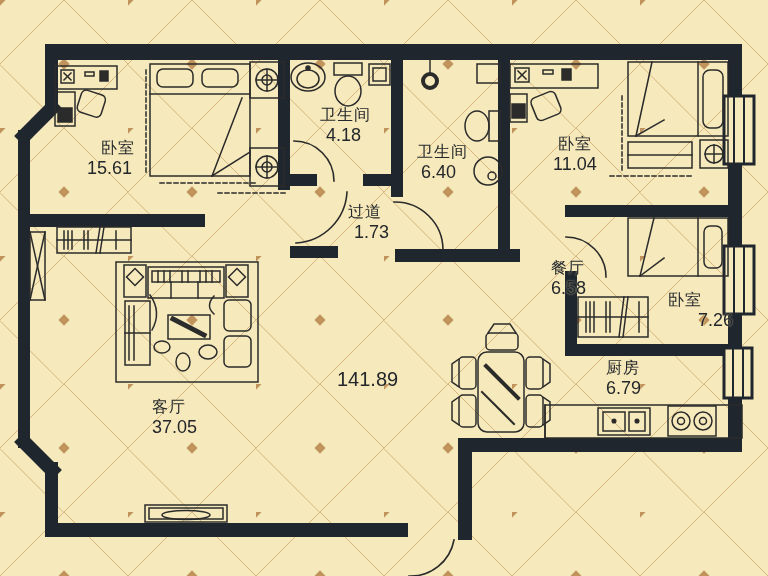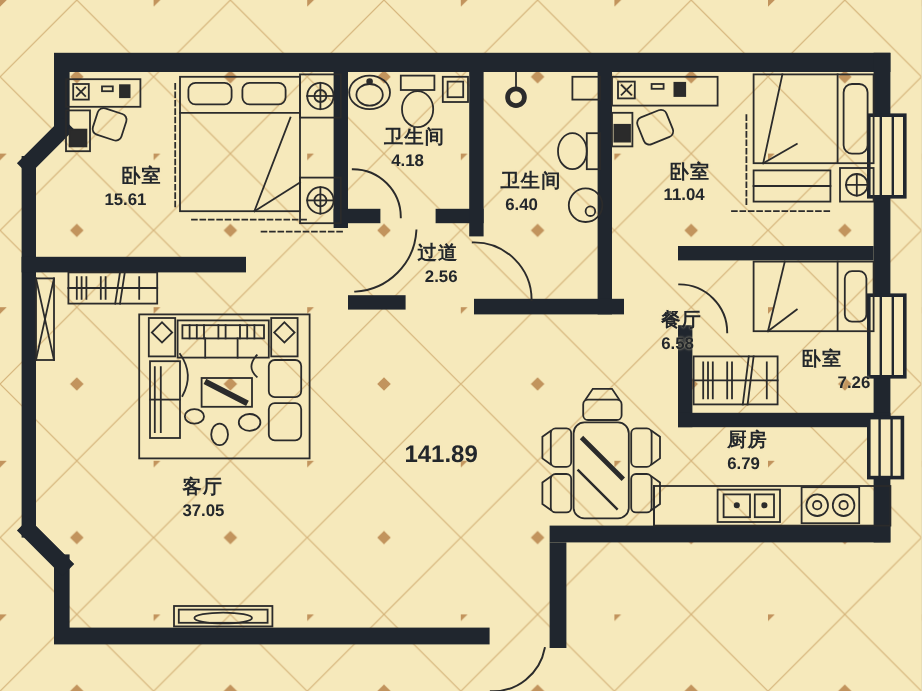--- a/index.html
+++ b/index.html
@@ -7,27 +7,27 @@
     position:relative;
     width:768px;height:576px;
     background:#f6e9bb;
     overflow:hidden;
     font-family:"Liberation Sans","DejaVu Sans",sans-serif;
   }
   .plan-svg{position:absolute;left:0;top:0;width:768px;height:576px;display:block;}
   .room-label{
     position:absolute;
     color:#23272b;
-    font-weight:bold;
+    font-weight:normal;
     line-height:1.18;
     white-space:nowrap;
     text-shadow:0 0 2px rgba(246,233,187,.8);
   }
   .room-label .rname{display:block;font-size:16px;letter-spacing:1px;}
-  .room-label .rarea{display:block;font-size:14px;}
+  .room-label .rarea{display:block;font-size:18px;}
   .total-label .rname{font-size:20px;letter-spacing:1px;}
   .total-label .rarea{font-size:20px;}
 </style>
 </head>
 <body>
 
 <div class="canvas">
 
   <svg class="plan-svg" viewBox="0 0 768 576" stroke-linecap="square">
     <defs>
@@ -298,21 +298,21 @@
     <span class="rarea" style="padding-left:6px;">4.18</span>
   </div>
 
   <div class="room-label" style="left:417px;top:143px;">
     <span class="rname">卫生间</span>
     <span class="rarea" style="padding-left:4px;">6.40</span>
   </div>
 
   <div class="room-label" style="left:348px;top:203px;">
     <span class="rname">过道</span>
-    <span class="rarea" style="padding-left:6px;">2.56</span>
+    <span class="rarea" style="padding-left:6px;">1.73</span>
   </div>
 
   <div class="room-label" style="left:553px;top:135px;">
     <span class="rname" style="padding-left:5px;">卧室</span>
     <span class="rarea">11.04</span>
   </div>
 
   <div class="room-label" style="left:551px;top:259px;">
     <span class="rname">餐厅</span>
     <span class="rarea">6.58</span>

